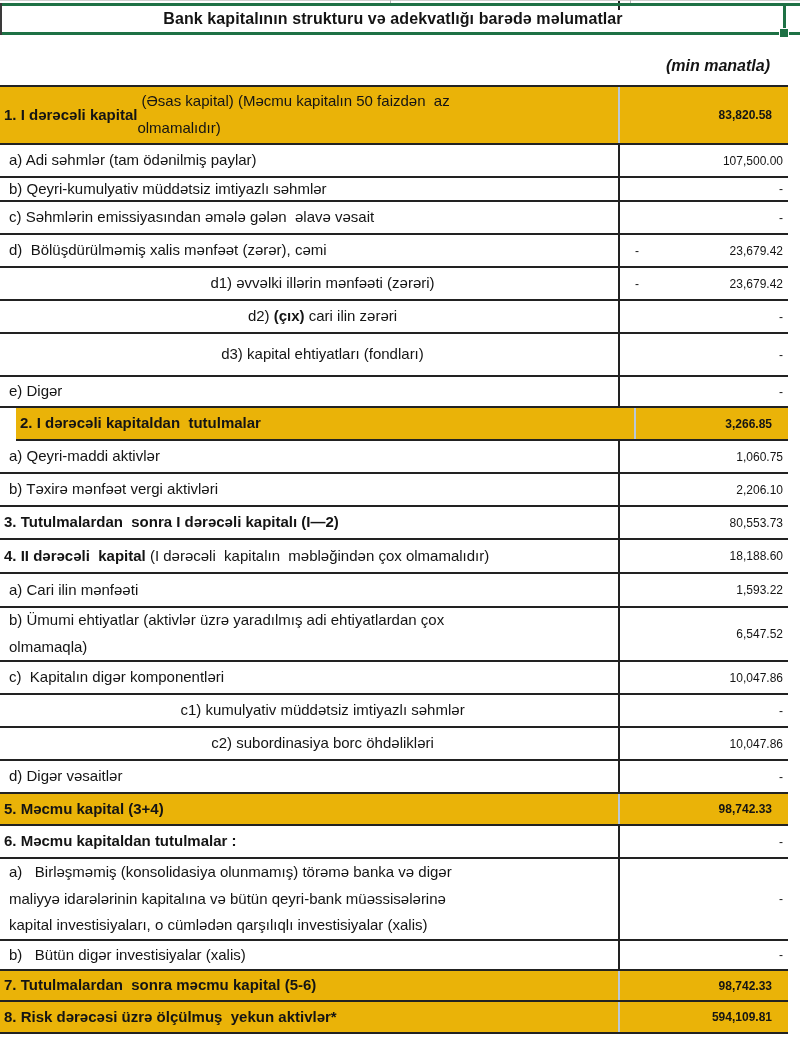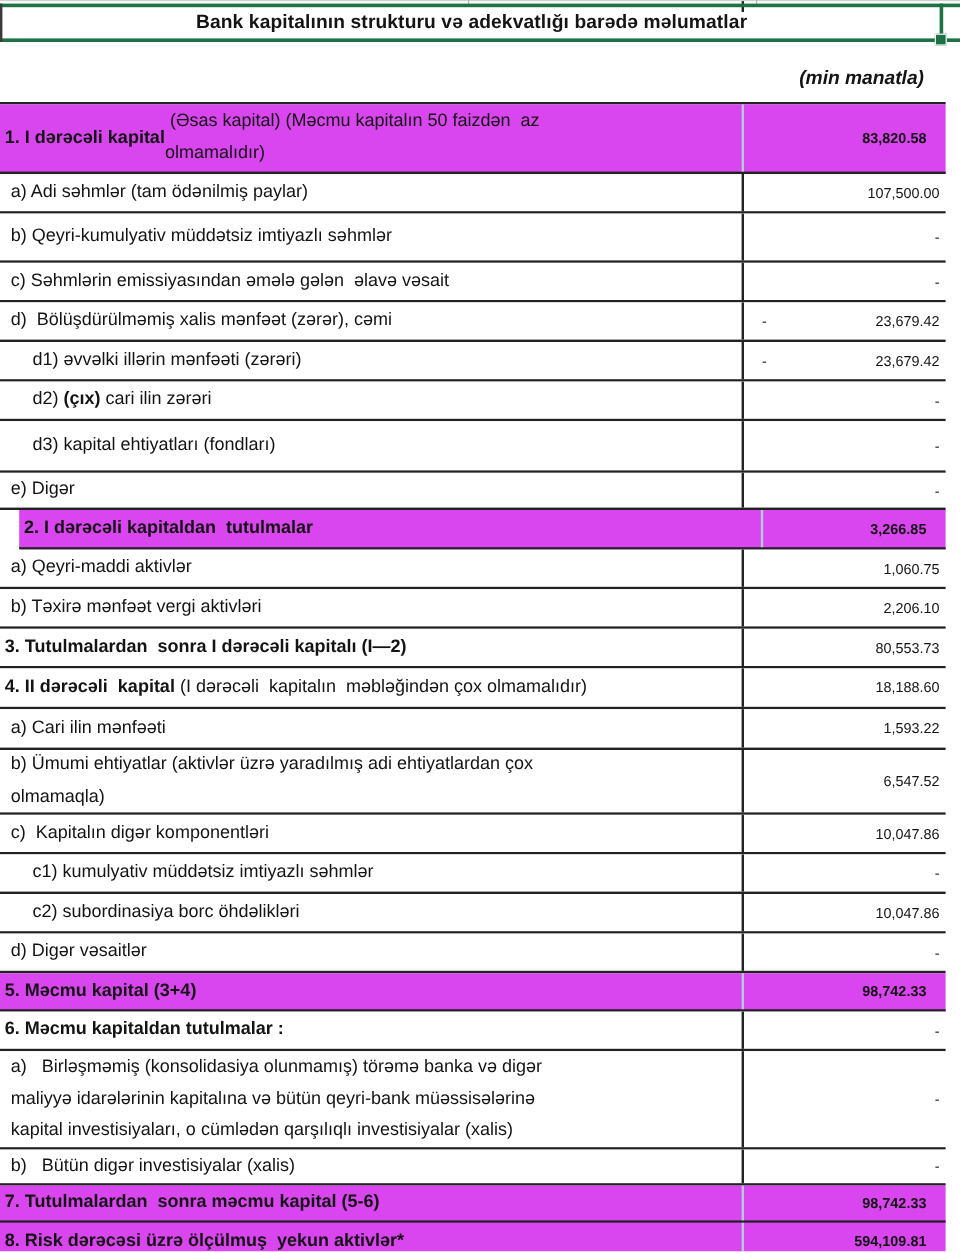--- a/index.html
+++ b/index.html
@@ -22,31 +22,31 @@
     display:flex;align-items:center;justify-content:center;
     font-size:16px;font-weight:bold;letter-spacing:.1px;
   }
   .unit-note{
     position:absolute;top:57px;right:30px;
     font-style:italic;font-weight:600;font-size:16px;
   }
   
   .capital-table{position:absolute;top:85px;left:0;width:788px;border-top:2px solid #222;}
   .row{display:flex;border-bottom:2px solid #222;box-sizing:border-box;background:#ffffff;}
-  .row.blue{background:#d946ef;}
+  .row.blue{background:#eab308;}
   .cell{box-sizing:border-box;}
   .label{
     width:620px;border-right:2px solid #222;
     display:flex;align-items:center;
     font-size:15px;line-height:1.78;white-space:pre-wrap;
   }
   .row.blue .label{border-right-color:#b9c8d9;}
   .ind0{padding-left:4px;}
   .ind1{padding-left:9px;}
-  .ind2{padding-left:27px;}
+  .ind2{padding-left:27px;justify-content:center;}
   .value{
     flex:1;display:flex;align-items:center;justify-content:flex-end;
     font-size:12px;padding-right:5px;
   }
   .row.blue .value{padding-right:16px;}
   .value.neg{justify-content:space-between;padding-left:15px;}
   .b{font-weight:bold;}
   .partial-row{display:flex;height:10px;background:#ffffff;}
   .partial-label{width:620px;border-right:2px solid #222;box-sizing:border-box;}
   .partial-value{flex:1;border-right:0;}
@@ -77,21 +77,21 @@
         <div class="cell value b">
           <span class="num">83,820.58</span>
         </div>
       </div>
       <div class="row" style="height: 33px;">
         <div class="cell label ind1"><span>a) Adi səhmlər (tam ödənilmiş paylar)</span></div>
         <div class="cell value">
           <span class="num">107,500.00</span>
         </div>
       </div>
-      <div class="row" style="height: 41px; justify-content: space-between;">
+      <div class="row" style="height: 24px; justify-content: space-between;">
         <div class="cell label ind1"><span>b) Qeyri-kumulyativ müddətsiz imtiyazlı səhmlər</span></div>
         <div class="cell value">
           <span class="num">-</span>
         </div>
       </div>
       <div class="row" style="height: 33px;">
         <div class="cell label ind1"><span>c) Səhmlərin emissiyasından əmələ gələn  əlavə vəsait</span></div>
         <div class="cell value">
           <span class="num">-</span>
         </div>

